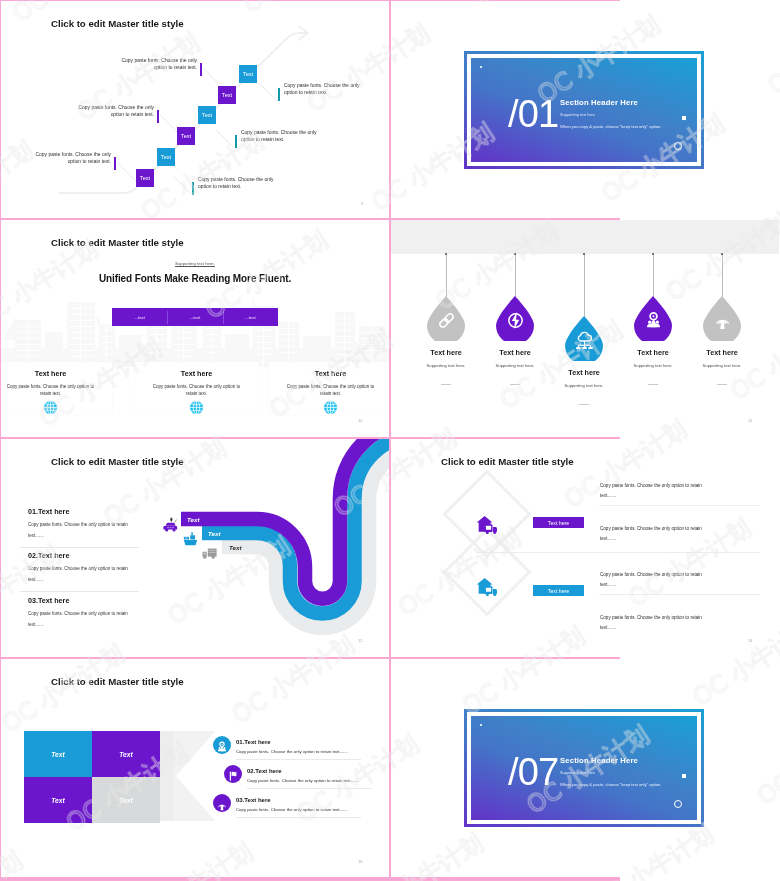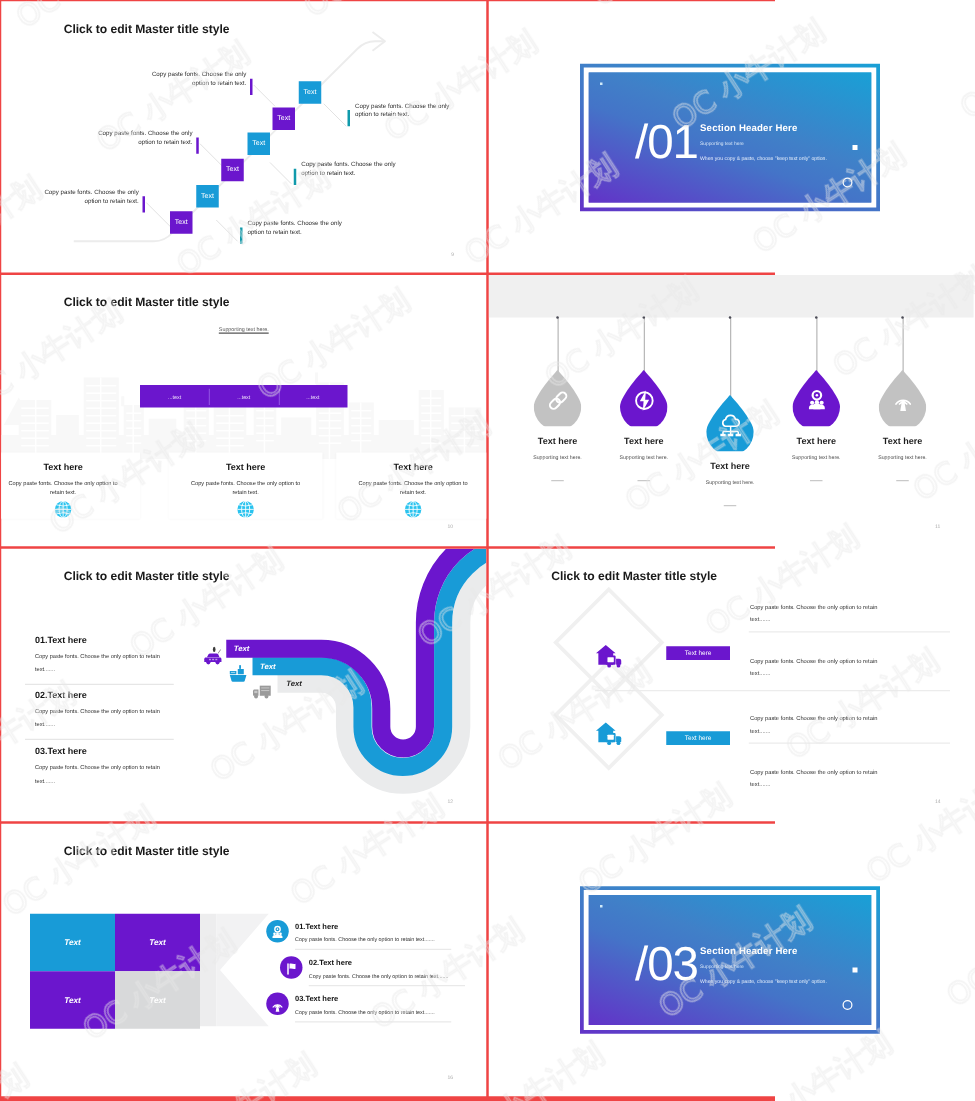--- a/index.html
+++ b/index.html
@@ -1,18 +1,18 @@
 <!DOCTYPE html>
 <html><head>
 <meta charset="utf-8">
 <style>
   html,body{margin:0;padding:0;}
   body{width:780px;height:881px;background:#fff;
        font-family:"Liberation Sans",sans-serif;overflow:hidden;}
-  .grid{position:relative;width:620px;height:881px;background:#ef4444;}
+  .grid{position:relative;width:620px;height:881px;background:#f9a8d4;}
   .slide{position:absolute;background:#fff;overflow:hidden;}
   
   #s1{left:1px;  top:1px;   width:388px;height:217px;}
   #s2{left:391px;top:1px;   width:388px;height:217px;}
   #s3{left:1px;  top:220px; width:388px;height:217px;}
   #s4{left:391px;top:220px; width:388px;height:217px;}
   #s5{left:1px;  top:439px; width:388px;height:218px;}
   #s6{left:391px;top:439px; width:388px;height:218px;}
   #s7{left:1px;  top:659px; width:388px;height:218px;}
   #s8{left:391px;top:659px; width:388px;height:218px;}
@@ -277,20 +277,21 @@
   <rect x="280" y="108" width="16" height="1.1"></rect>
           <rect x="280" y="114" width="16" height="1.1"></rect>
   <rect x="280" y="120" width="16" height="1.1"></rect>
           <rect x="280" y="126" width="16" height="1.1"></rect>
   <rect x="280" y="132" width="16" height="1.1"></rect>
   <rect x="287" y="102" width="1.1" height="45"></rect>
 </g>
       </svg>
   <div class="ttl" style="left:50px;top:17px;">Click to edit Master title style</div>
   <div class="s3sup">Supporting text here.</div>
+  <div class="s3head">Unified Fonts Make Reading More Fluent.</div>
   <div class="s3bar" style="background: rgb(107, 22, 205);">
         <div class="s3cell" style="left: 0px; width: 55.3333px;">
           <span>...text</span>
         </div>
         <div class="s3cell" style="left: 55.3333px; width: 55.3333px;">
           <span>...text</span>
         </div>
         <div class="s3sep" style="left: 55.3333px;"></div>
         <div class="s3cell" style="left: 110.667px; width: 55.3333px;">
           <span>...text</span>
@@ -656,21 +657,21 @@
       <div class="sh-sq"></div>
       <div class="sh-ci"></div>
     </div>
   </div>
 </div>
 
 <div class="slide" id="s8">
   <div class="sechdr">
     <div class="sechdr-inner">
       <div class="sh-dot"></div>
-      <div class="sh-num">/03</div>
+      <div class="sh-num">/07</div>
       <div class="sh-txt">
         <div class="sh-h">Section Header Here</div>
         <div class="sh-s">Supporting text here</div>
         <div class="sh-b">When you copy &amp; paste, choose "keep text only" option.</div>
       </div>
       <div class="sh-sq"></div>
       <div class="sh-ci"></div>
     </div>
   </div>
 </div>

